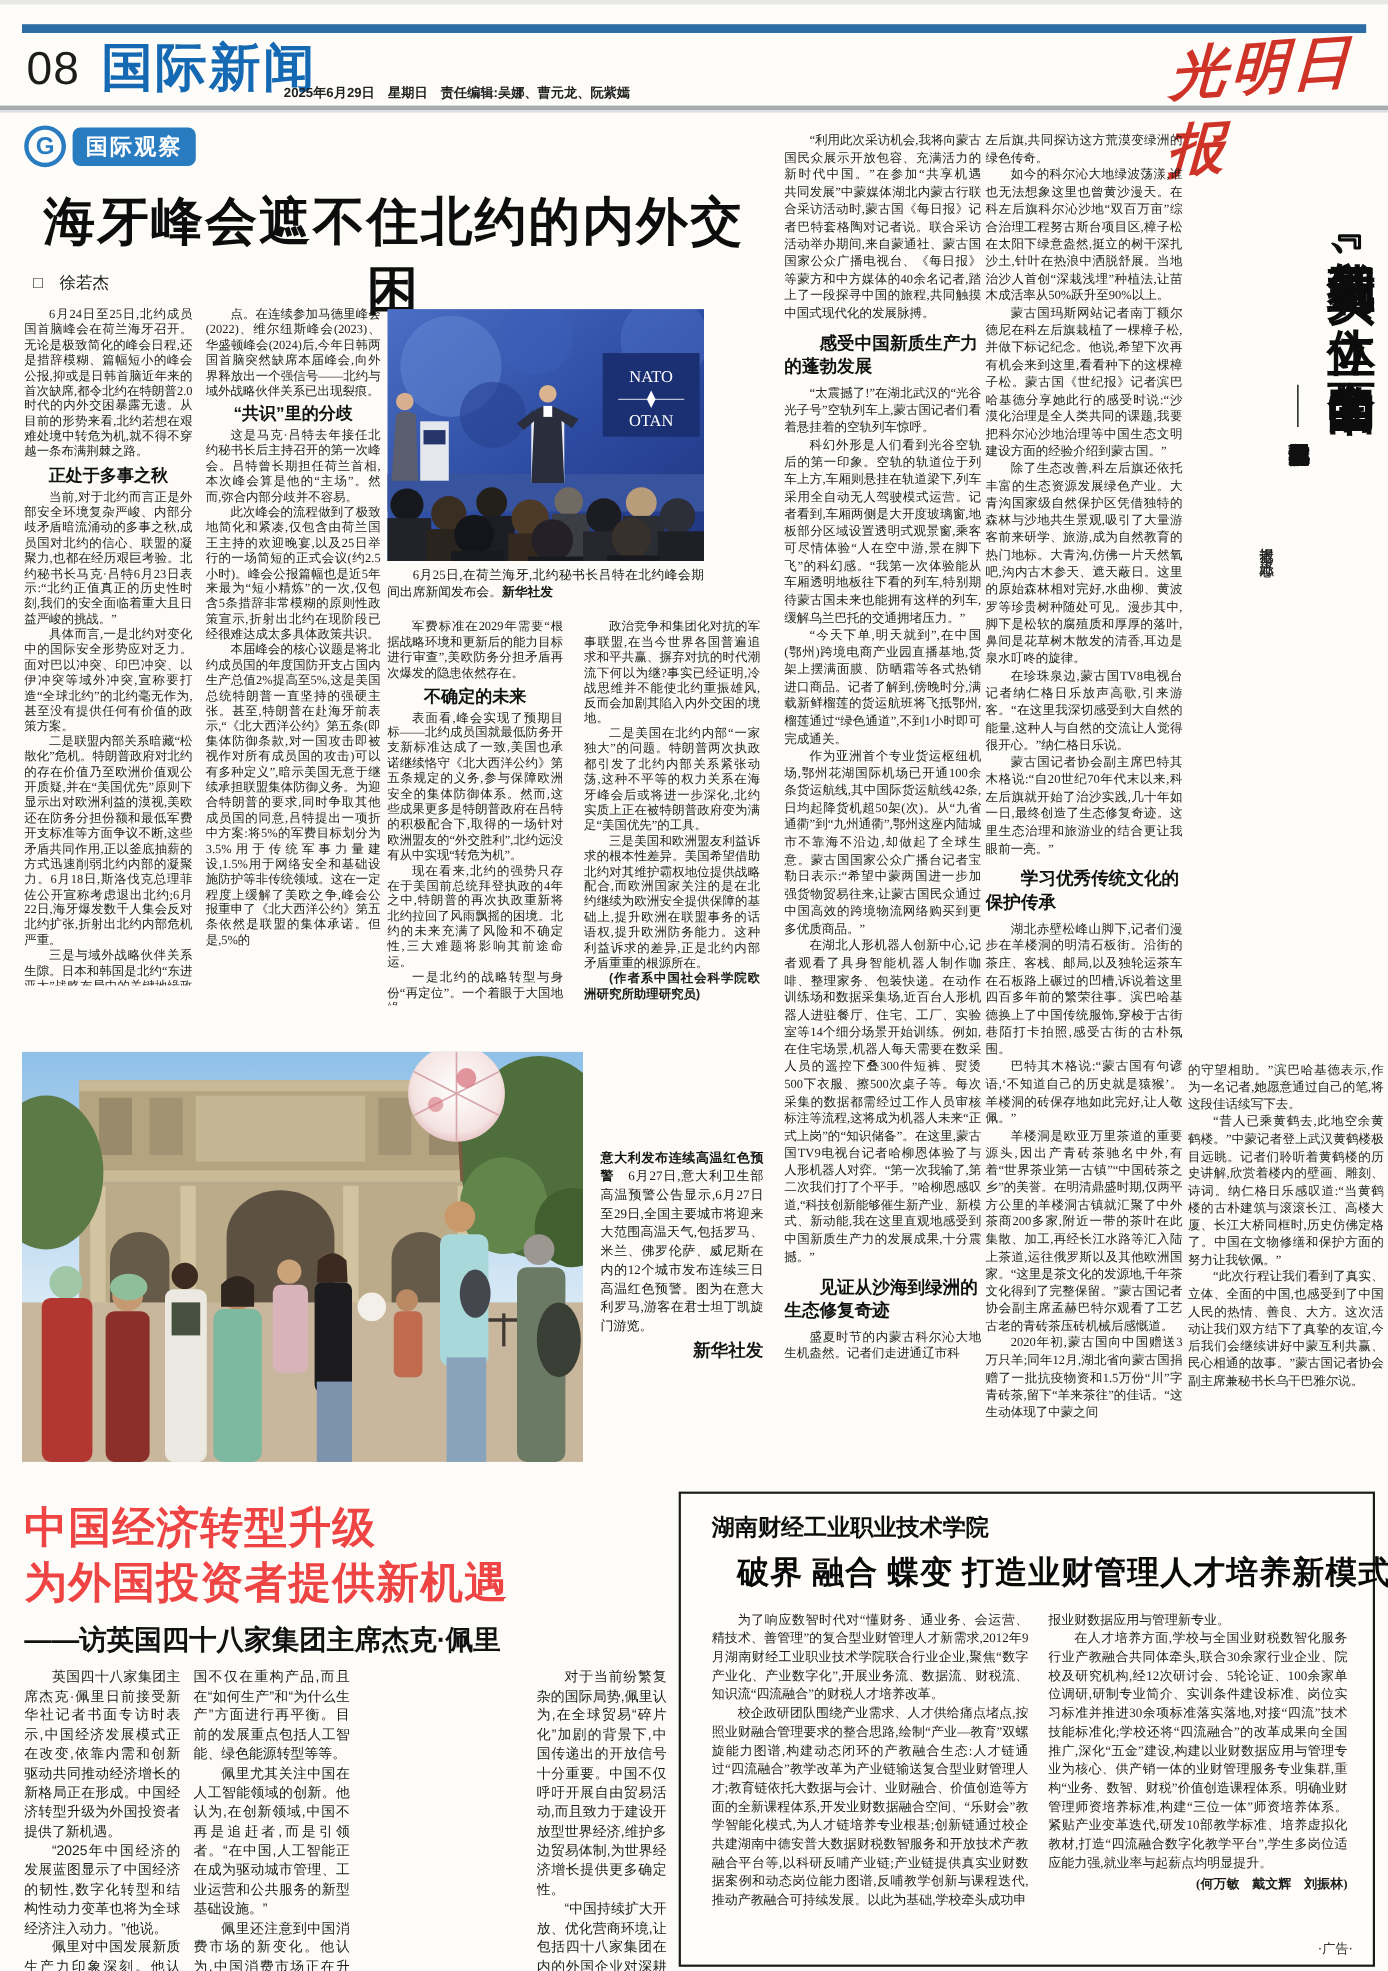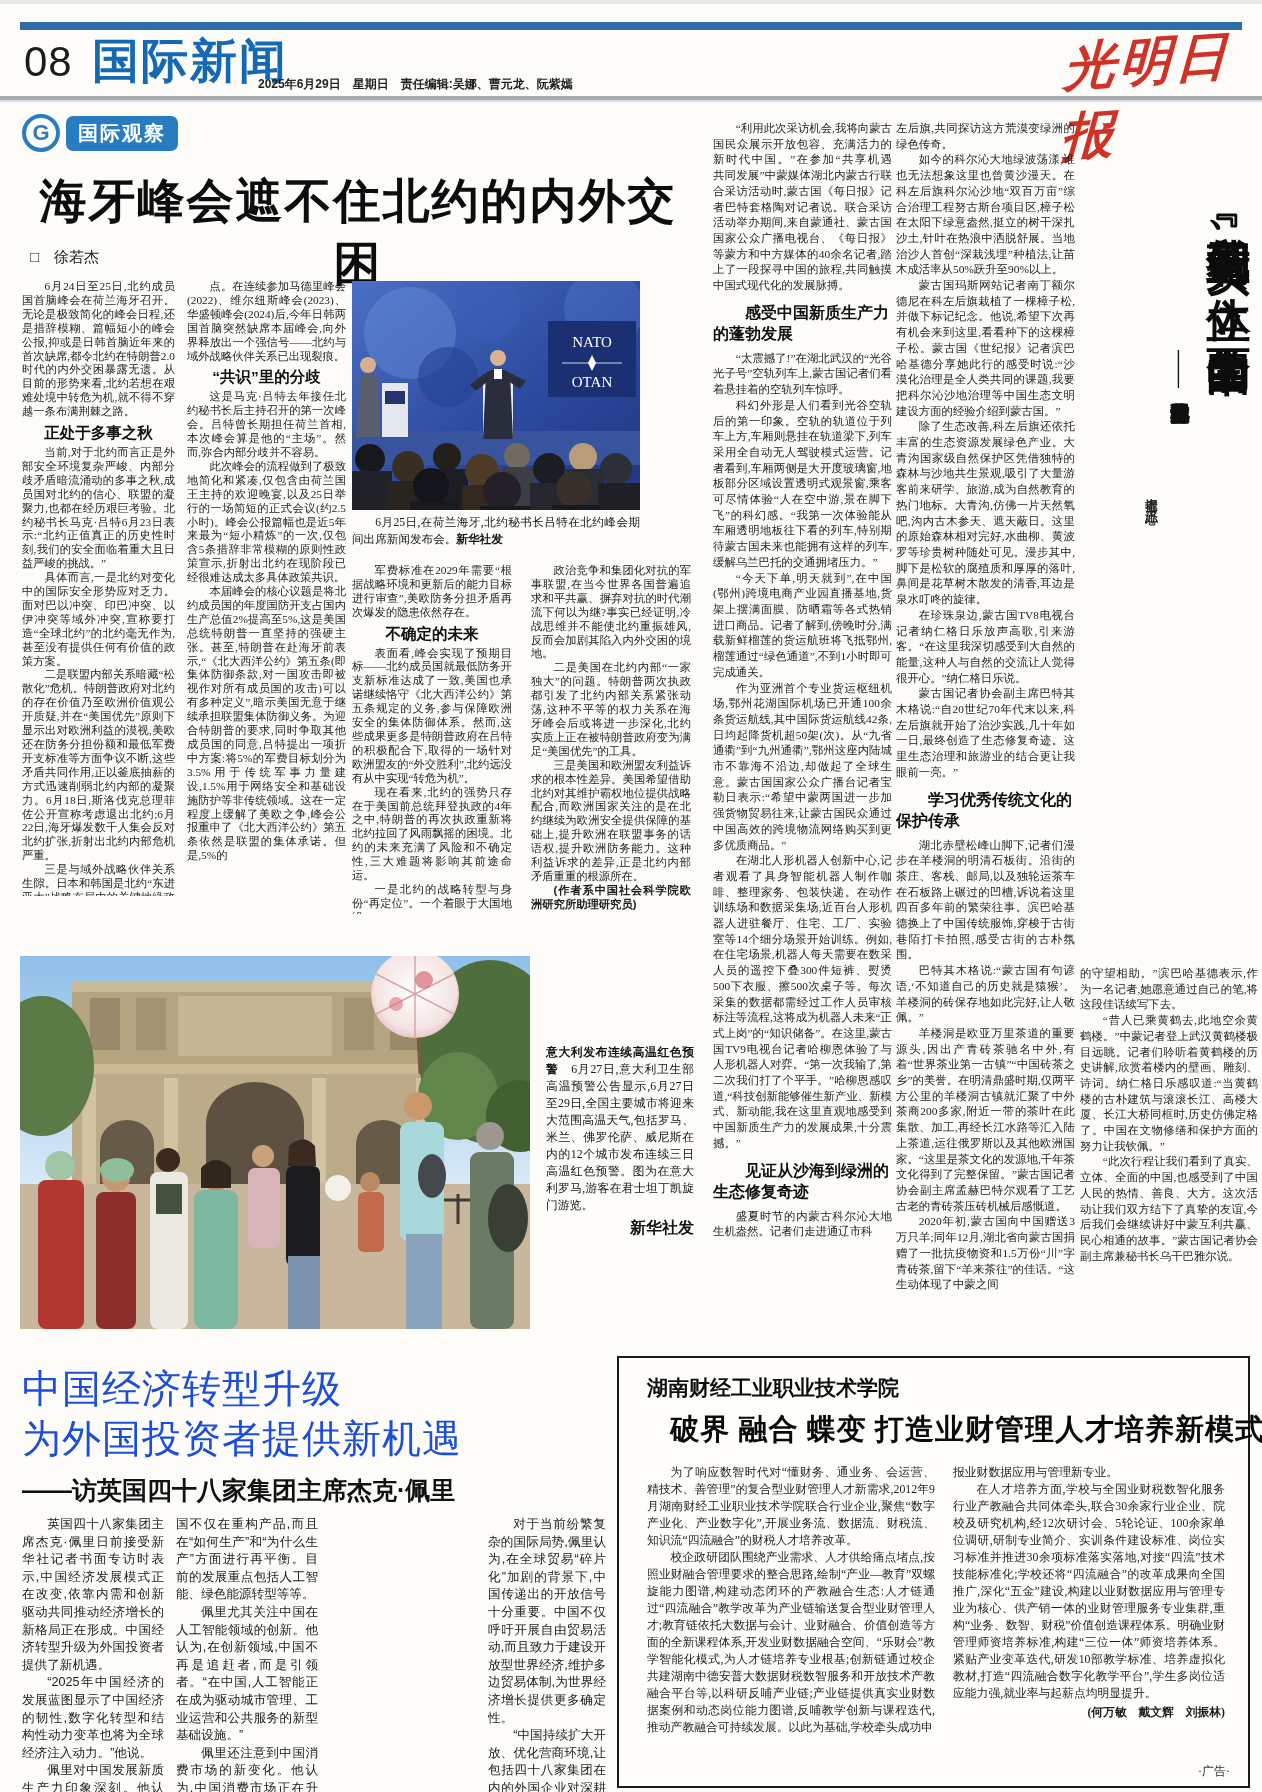--- a/index.html
+++ b/index.html
@@ -39,21 +39,21 @@
         text-align:left;text-indent:2em;margin:8px 0 7px;color:#111;}
   .vwrap{writing-mode:vertical-rl;}
   .vtitle{font-size:44px;font-weight:900;line-height:64px;letter-spacing:2px;color:#0c0c0c;}
   .vsub{font-size:19px;font-weight:700;line-height:32px;padding-top:150px;color:#111;}
   .vby{font-size:13px;line-height:26px;padding-top:288px;color:#222;}
   
   .it-cap{font-size:11.8px;line-height:17px;text-align:justify;margin:0;}
   .it-lead{font-family:"Liberation Sans",sans-serif;font-weight:700;}
   .it-credit{font-family:"Liberation Sans",sans-serif;font-weight:700;text-align:right;margin:4px 0 0;}
   
-  .eco-h{font-size:39px;font-weight:400;color:#1d4ed8;letter-spacing:1px;font-family:"Liberation Sans",sans-serif;}
+  .eco-h{font-size:39px;font-weight:700;color:#ef4444;letter-spacing:1px;font-family:"Liberation Sans",sans-serif;}
   .eco-sub{font-size:25px;font-weight:700;color:#111;font-family:"Liberation Sans",sans-serif;}
   .eco-body{font-family:"Liberation Sans","DejaVu Sans",sans-serif;font-size:12.6px;line-height:17.6px;color:#1b1b1b;}
   
   .adbox{left:617px;top:1352px;width:629px;height:428px;border:2px solid #1b1b1b;background:#fffefb;}
   .ad-org{position:absolute;left:28px;top:16px;font-family:"Liberation Sans",sans-serif;
           font-weight:700;font-size:21px;color:#0e0e0e;}
   .ad-h{position:absolute;left:0;top:52px;width:100%;text-align:center;font-size:29px;font-weight:900;
         letter-spacing:1px;color:#0a0a0a;padding-left:34px;}
   .ad-body{font-size:11.8px;line-height:17px;color:#1d1d1d;}
   .ad-sign{text-align:right;margin:2px 0 0;font-weight:700;}

